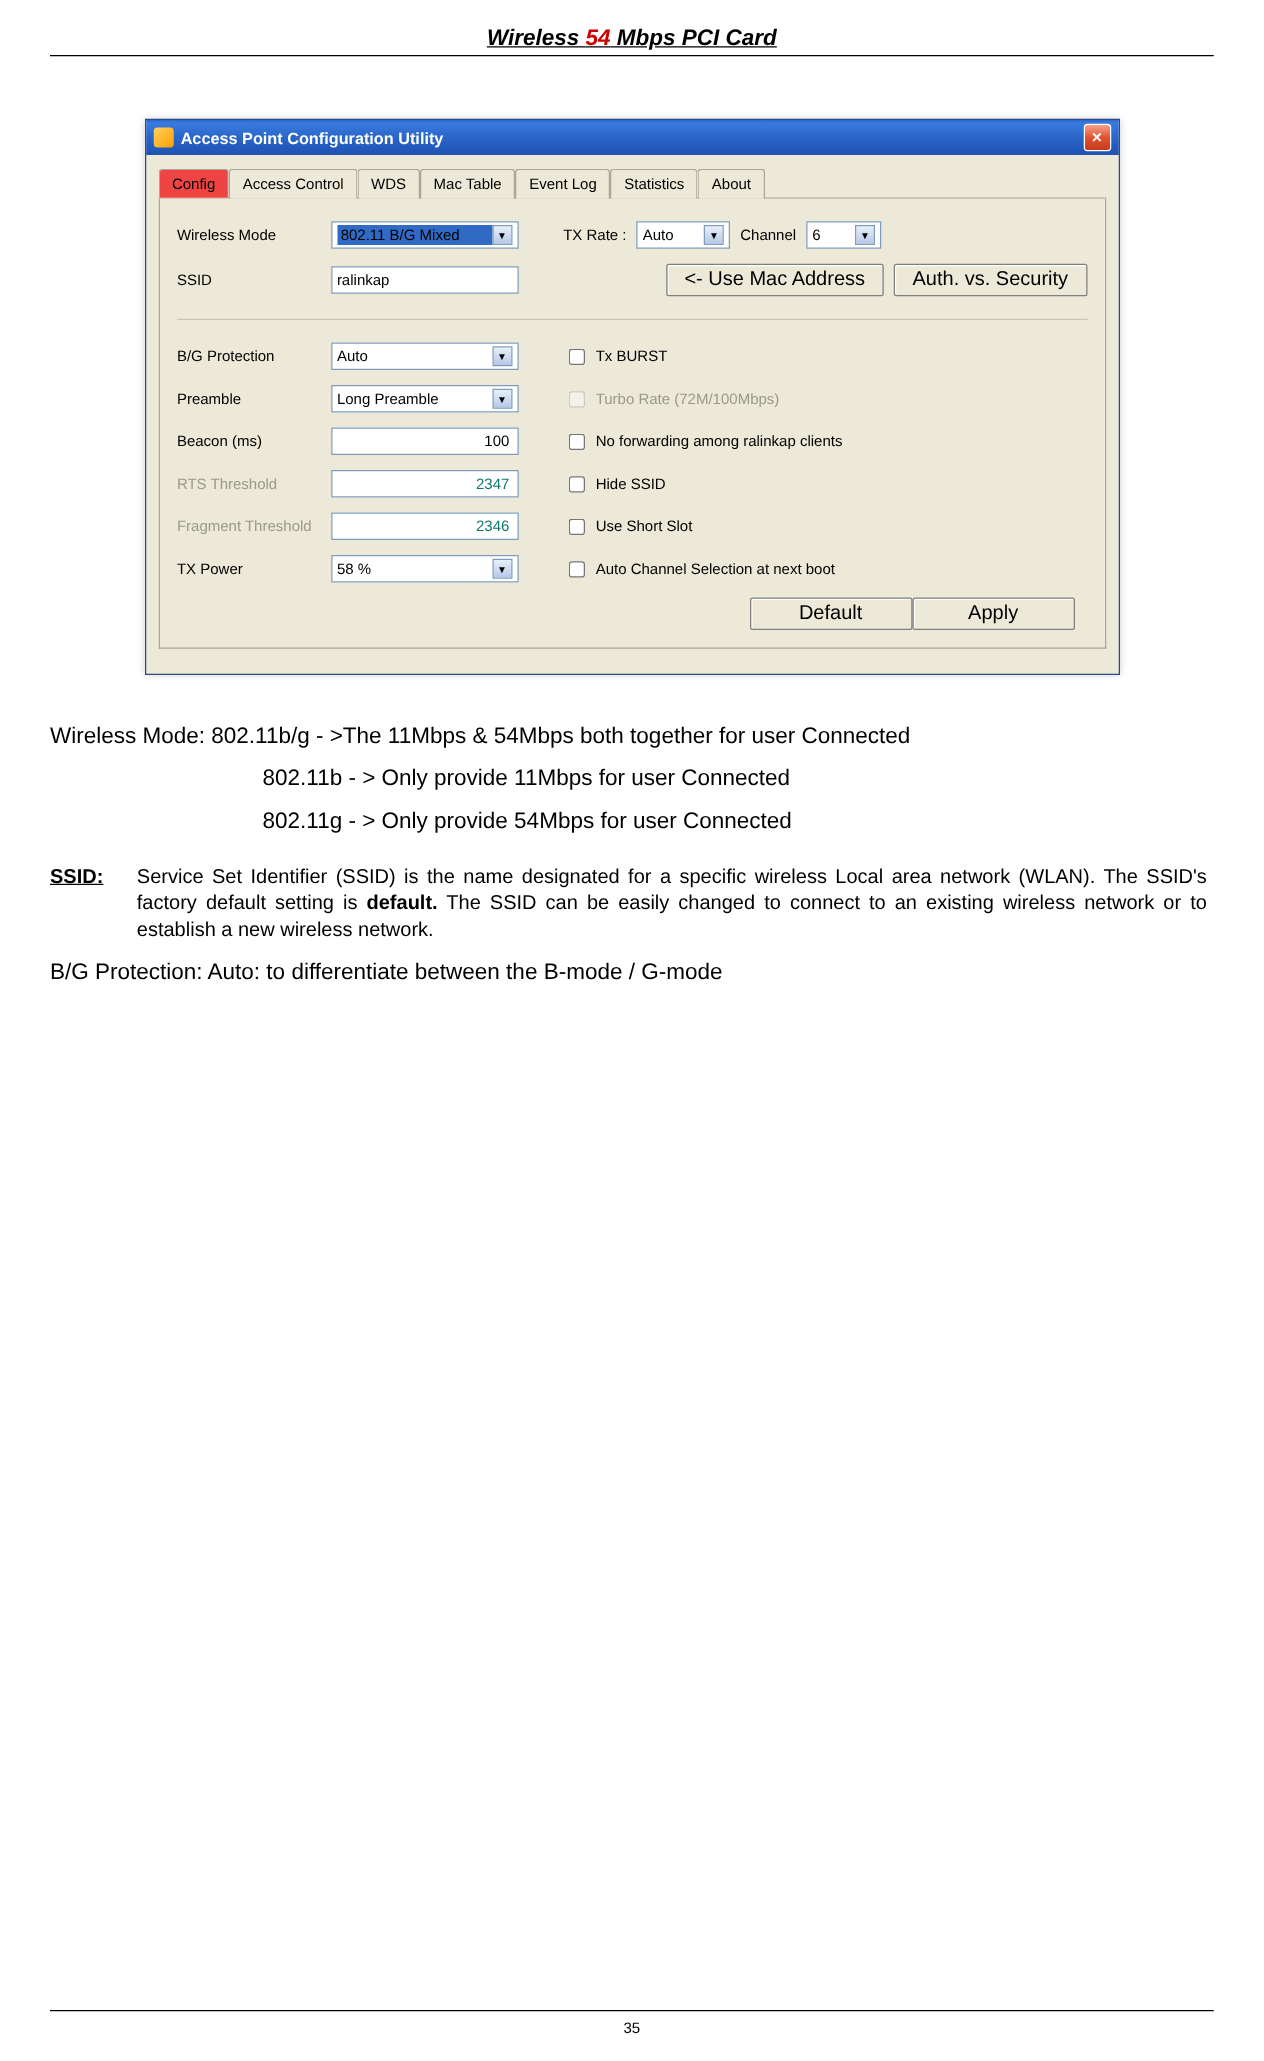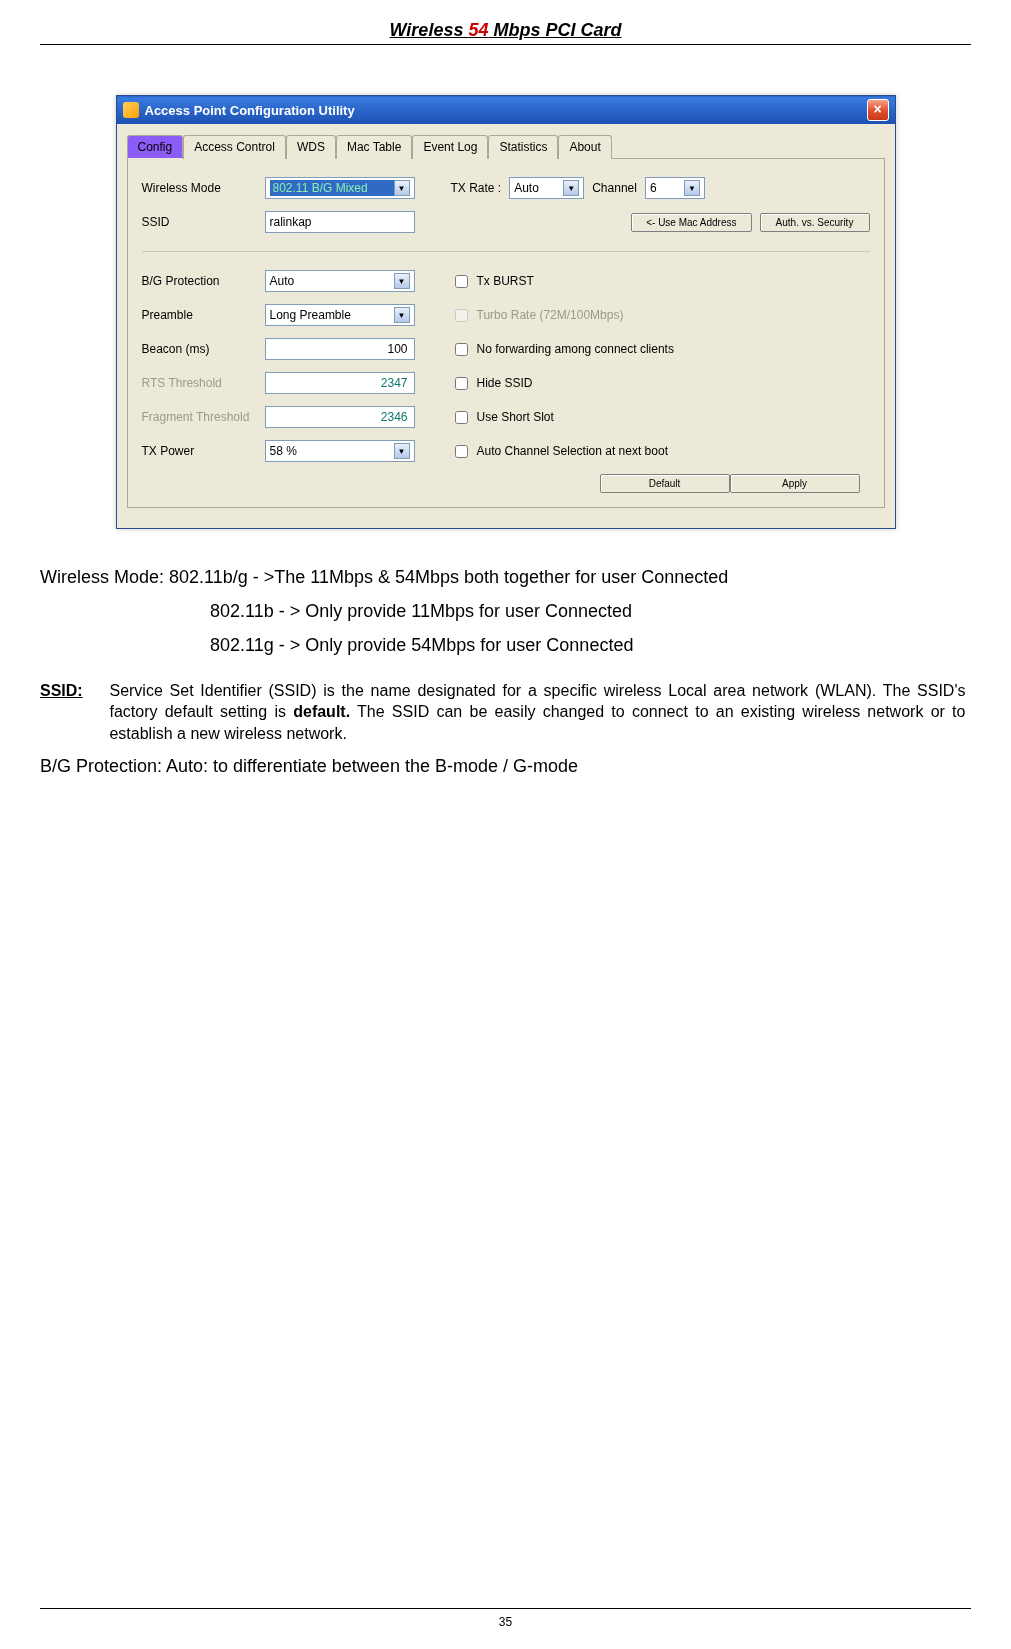--- a/index.html
+++ b/index.html
@@ -86,21 +86,21 @@
     background: #ece9d8;
     margin-right: 0px;
     font-size: 12px;
     cursor: pointer;
     border-top-left-radius: 3px;
     border-top-right-radius: 3px;
     position: relative;
     top: 1px;
   }
   .tab.active {
-    background: #8b5cf6;
+    background: #ef4444;
     border-bottom: 1px solid #ece9d8;
     font-weight: normal;
   }
 
   .tab-content {
     border: 1px solid #aca899;
     border-top: none;
     padding: 18px 14px 14px 14px;
     background: #ece9d8;
   }
@@ -133,32 +133,32 @@
   .xp-select { display: flex; align-items: center; justify-content: space-between; cursor: pointer; }
   .xp-select .sel-text { flex: 1; }
   .xp-select .sel-arrow {
     width: 16px; height: 16px;
     background: linear-gradient(to bottom, #e8f0fb, #b6c8e8);
     border: 1px solid #7f9db9;
     display: flex; align-items: center; justify-content: center;
     font-size: 8px;
     color: #000;
   }
-  .xp-select.highlight .sel-text { background: #316ac5; color: #86efac; padding: 1px 3px; }
+  .xp-select.highlight .sel-text { background: #316ac5; color: #000000; padding: 1px 3px; }
   .xp-input.disabled, .xp-select.disabled { color: #0f766e; }
   .xp-input { text-align: right; padding-right: 6px; }
   .xp-input.text-left { text-align: left; }
 
   .xp-button {
     background: #ece9d8;
     border: 1px solid #7f7f7f;
     border-radius: 2px;
     padding: 3px 14px;
     font-family: Tahoma, Arial, sans-serif;
-    font-size: 10px;
+    font-size: 16px;
     cursor: pointer;
     min-width: 110px;
     text-align: center;
     box-shadow: inset 1px 1px 0 #fff;
   }
 
   .xp-check {
     display: flex;
     align-items: center;
     gap: 6px;
@@ -285,21 +285,21 @@
             <span>Turbo Rate (72M/100Mbps)</span>
           </label>
         </div>
 
         <div class="row">
           <div class="label">Beacon (ms)</div>
           <input class="xp-input" style="width: 150px;" value="100">
           <div style="width:20px"></div>
           <label class="xp-check">
             <input type="checkbox" style="">
-            <span>No forwarding among connect clients</span>
+            <span>No forwarding among ralinkap clients</span>
           </label>
         </div>
 
         <div class="row">
           <div class="label disabled">RTS Threshold</div>
           <input class="xp-input disabled" style="width: 150px;" disabled="" value="2347">
           <div style="width:20px"></div>
           <label class="xp-check">
             <input type="checkbox" style="">
             <span>Hide SSID</span>

